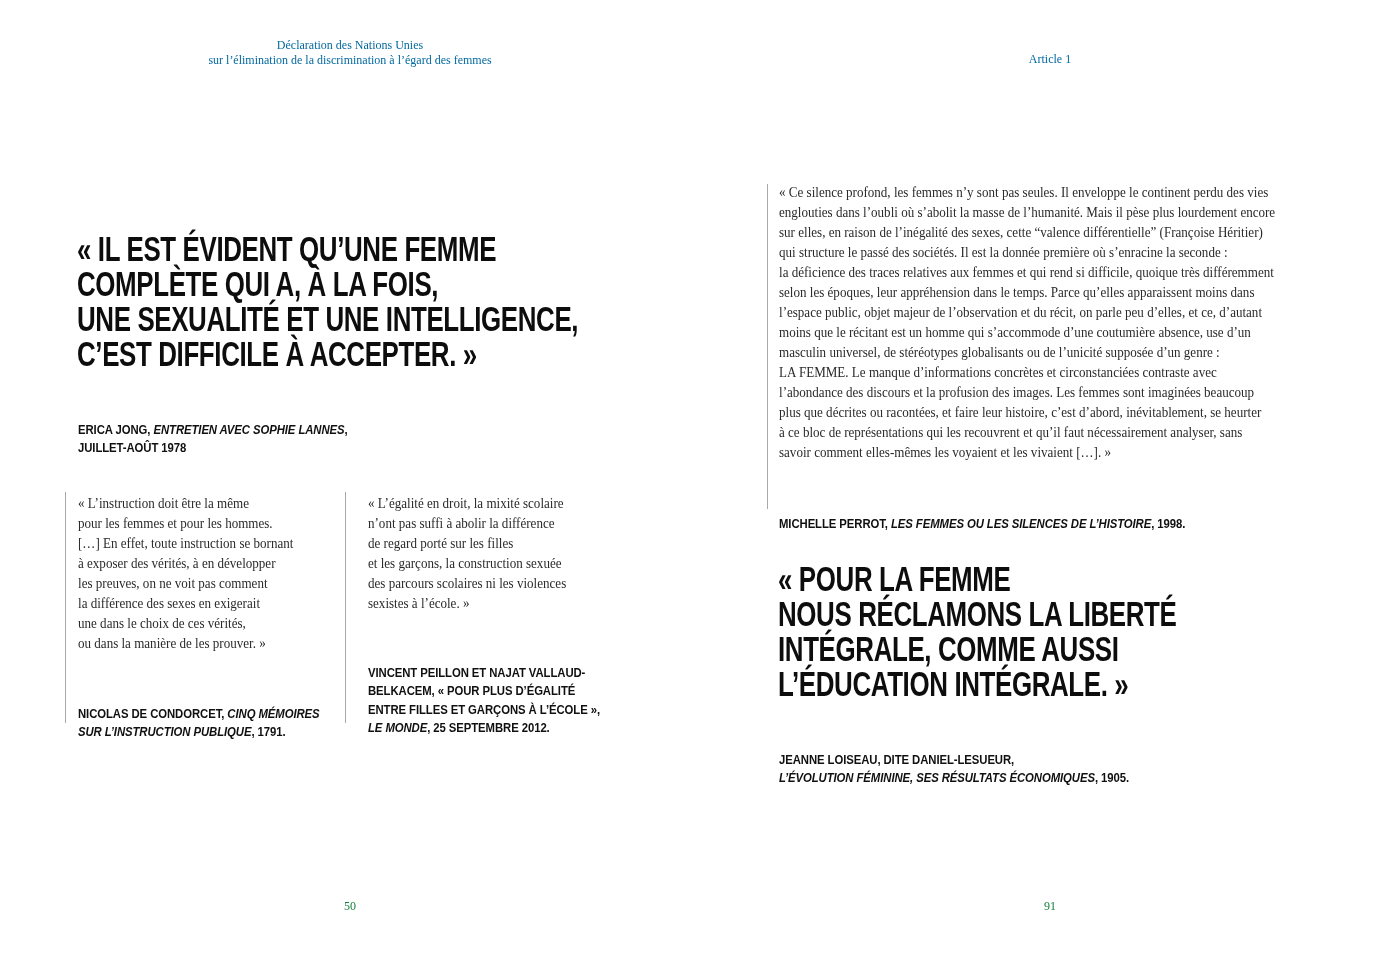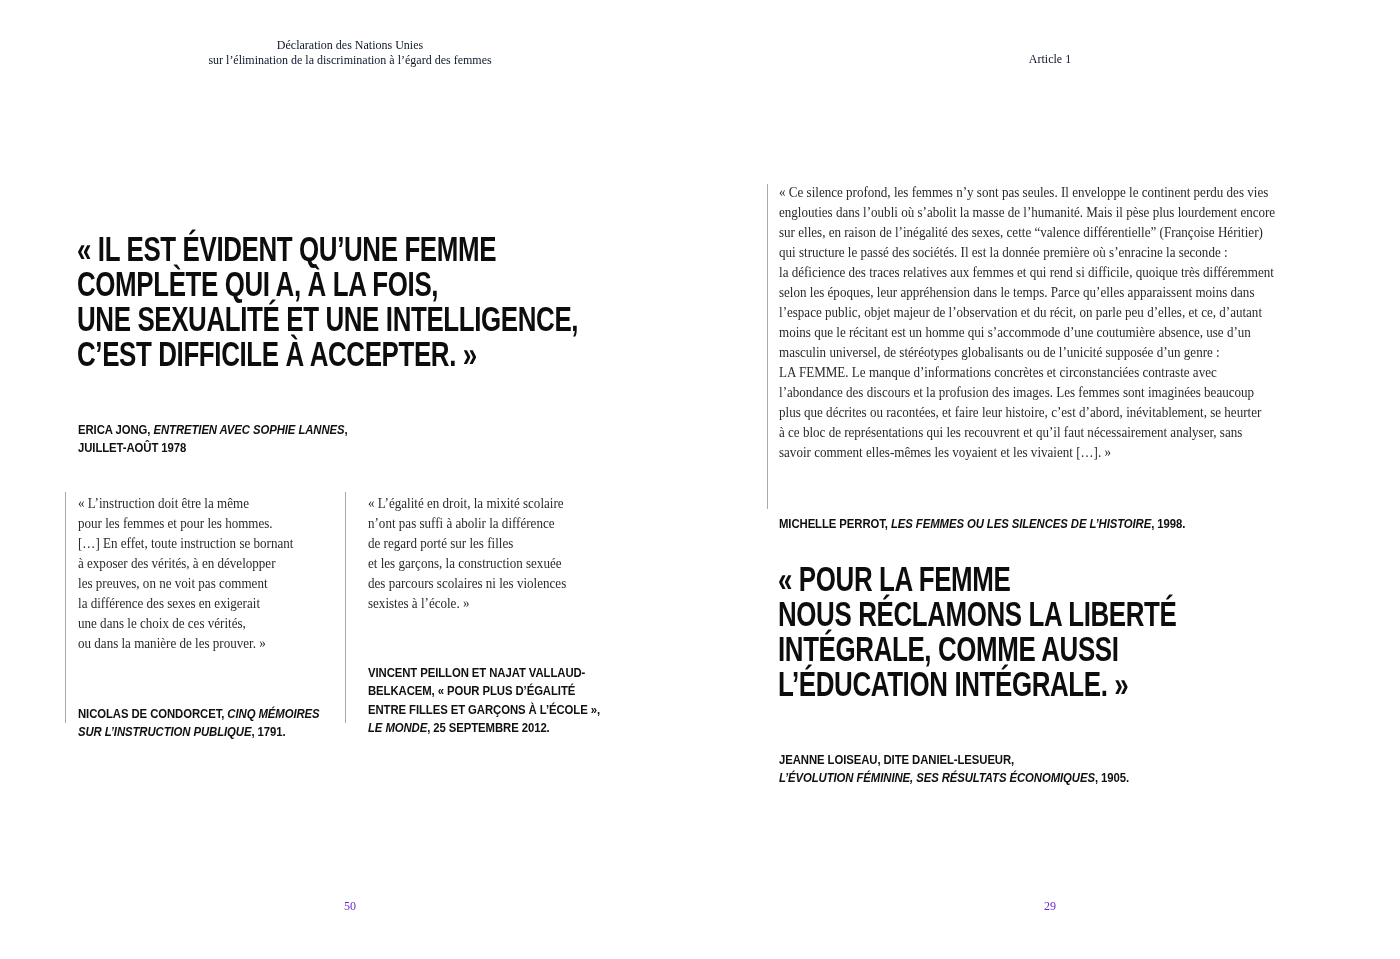--- a/index.html
+++ b/index.html
@@ -10,21 +10,21 @@
     font-family: "Liberation Serif", serif;
     color: #262626;
     overflow: hidden;
   }
   .abs { position: absolute; }
 
   .runhead {
     font-family: "Liberation Serif", serif;
     font-size: 12px;
     line-height: 14.5px;
-    color: #0f172a;
+    color: #0369a1;
     text-align: center;
     white-space: pre-line;
   }
 
   .headline {
     font-family: "Liberation Sans", sans-serif;
     font-weight: bold;
     font-size: 35px;
     line-height: 35px;
     letter-spacing: -0.5px;
@@ -59,21 +59,21 @@
   .attr em { font-style: italic; }
 
   .vrule {
     width: 1px;
     background: #a9a9a9;
   }
 
   .pagenum {
     font-family: "Liberation Serif", serif;
     font-size: 12px;
-    color: #6d28d9;
+    color: #15803d;
     text-align: center;
   }
   p { margin: 0; }
 </style>
 </head>
 <body>
 
 <div>
 
   <div class="abs runhead" style="left:60px; top:38px; width:580px;">Déclaration des Nations Unies
@@ -154,16 +154,16 @@
     <div class="abs headline" style="left:778px; top:561px;">« POUR LA FEMME
 NOUS RÉCLAMONS LA LIBERTÉ
 INTÉGRALE, COMME AUSSI
 L’ÉDUCATION INTÉGRALE. »</div>
 
     <p class="abs attr" style="left:779px; top:732px;">
       <span>JEANNE LOISEAU, DITE DANIEL-LESUEUR,
 </span><em>L’ÉVOLUTION FÉMININE, SES RÉSULTATS ÉCONOMIQUES</em><span>, 1905.</span>
     </p>
 
-    <div class="abs pagenum" style="left:760px; top:899px; width:580px;">29</div>
+    <div class="abs pagenum" style="left:760px; top:899px; width:580px;">91</div>
   </div>
 
 </div>
 
 </body></html>

